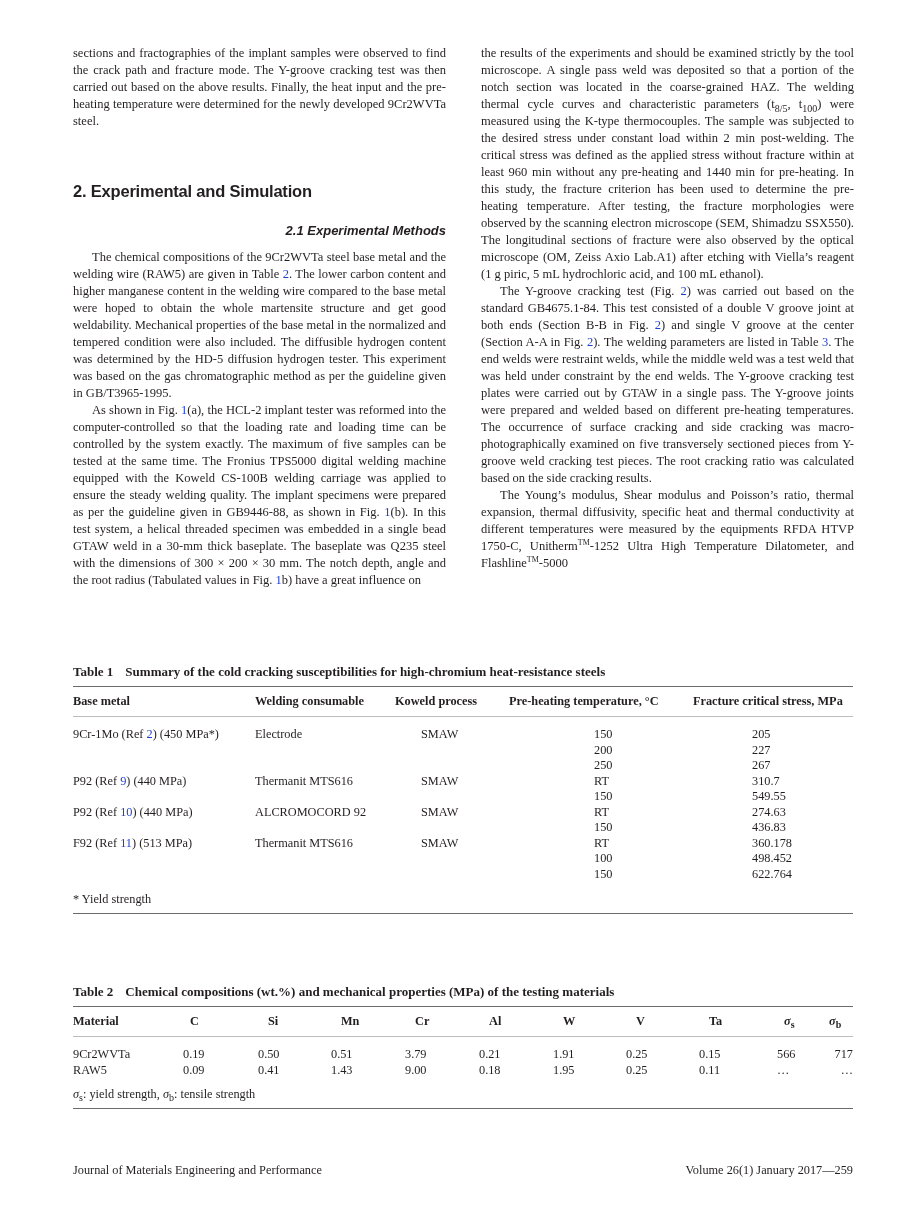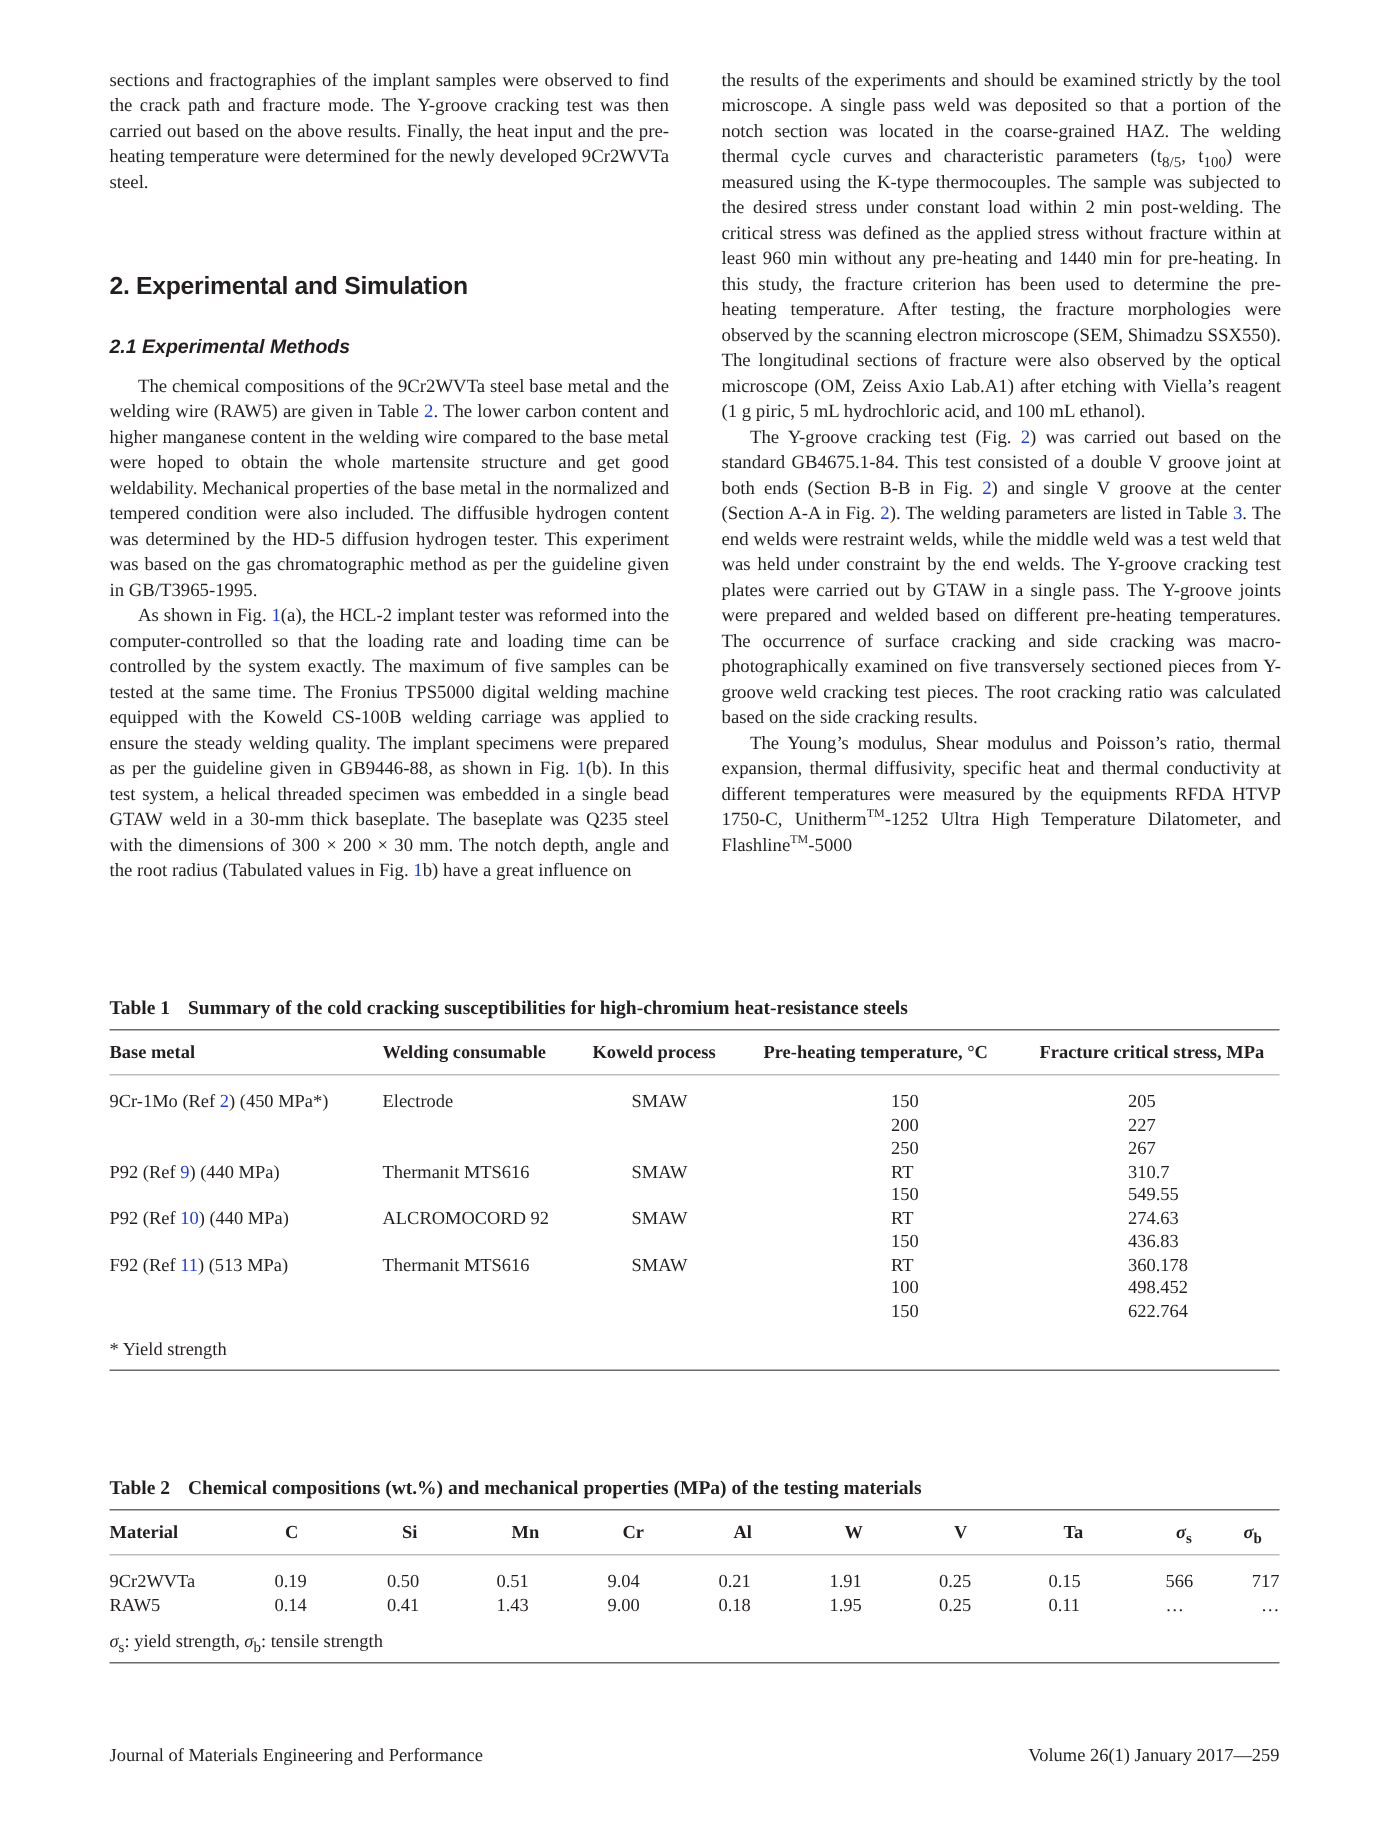--- a/index.html
+++ b/index.html
@@ -16,21 +16,21 @@
   #col-left { left: 73px; }
   #col-right { left: 481px; }
   .link { color: #1f3fd1; }
   h2.section {
     font-family: "Liberation Sans", sans-serif; font-weight: bold;
     font-size: 16.5px; margin: 51px 0 0 0; line-height: 20px;
     letter-spacing: -0.2px; text-align: left;
   }
   h3.subsection {
     font-family: "Liberation Sans", sans-serif; font-weight: bold; font-style: italic;
-    font-size: 13px; margin: 21px 0 10px 0; line-height: 17px; text-align: left;
+    font-size: 13px; margin: 21px 0 10px 0; line-height: 17px; text-align: right;
   }
   sub { font-size: 10px; line-height: 0; }
   sup { font-size: 8px; line-height: 0; }
 
   .table-block { position: absolute; left: 73px; width: 780px; font-size: 12.3px; }
   .tbl-caption { font-weight: bold; font-size: 13px; line-height: 17px; }
   .tbl-caption .num { margin-right: 12px; }
   .rule-top { border-top: 1.6px solid #6b6b6b; }
   .rule-mid { border-top: 1px solid #bdbdbd; }
   .rule-bot { border-top: 1.6px solid #6b6b6b; }
@@ -221,31 +221,31 @@
           <col style="width:73px">
           <col style="width:62px">
           <col>
     </colgroup>
     <tbody>
           <tr>
       <td>9Cr2WVTa</td>
       <td>0.19</td>
       <td style="padding-left:2px">0.50</td>
       <td style="padding-left:2px">0.51</td>
-      <td style="padding-left:3px">9.04</td>
+      <td style="padding-left:3px">3.79</td>
       <td style="padding-left:4px">0.21</td>
       <td style="padding-left:5px">1.91</td>
       <td style="padding-left:5px">0.25</td>
       <td style="padding-left:5px">0.15</td>
       <td style="padding-left:10px">566</td>
       <td style="text-align:right">717</td>
     </tr>
     <tr>
       <td>RAW5</td>
-      <td>0.14</td>
+      <td>0.09</td>
       <td style="padding-left:2px">0.41</td>
       <td style="padding-left:2px">1.43</td>
       <td style="padding-left:3px">9.00</td>
       <td style="padding-left:4px">0.18</td>
       <td style="padding-left:5px">1.95</td>
       <td style="padding-left:5px">0.25</td>
       <td style="padding-left:5px">0.11</td>
       <td style="padding-left:10px">…</td>
       <td style="text-align:right">…</td>
     </tr>

